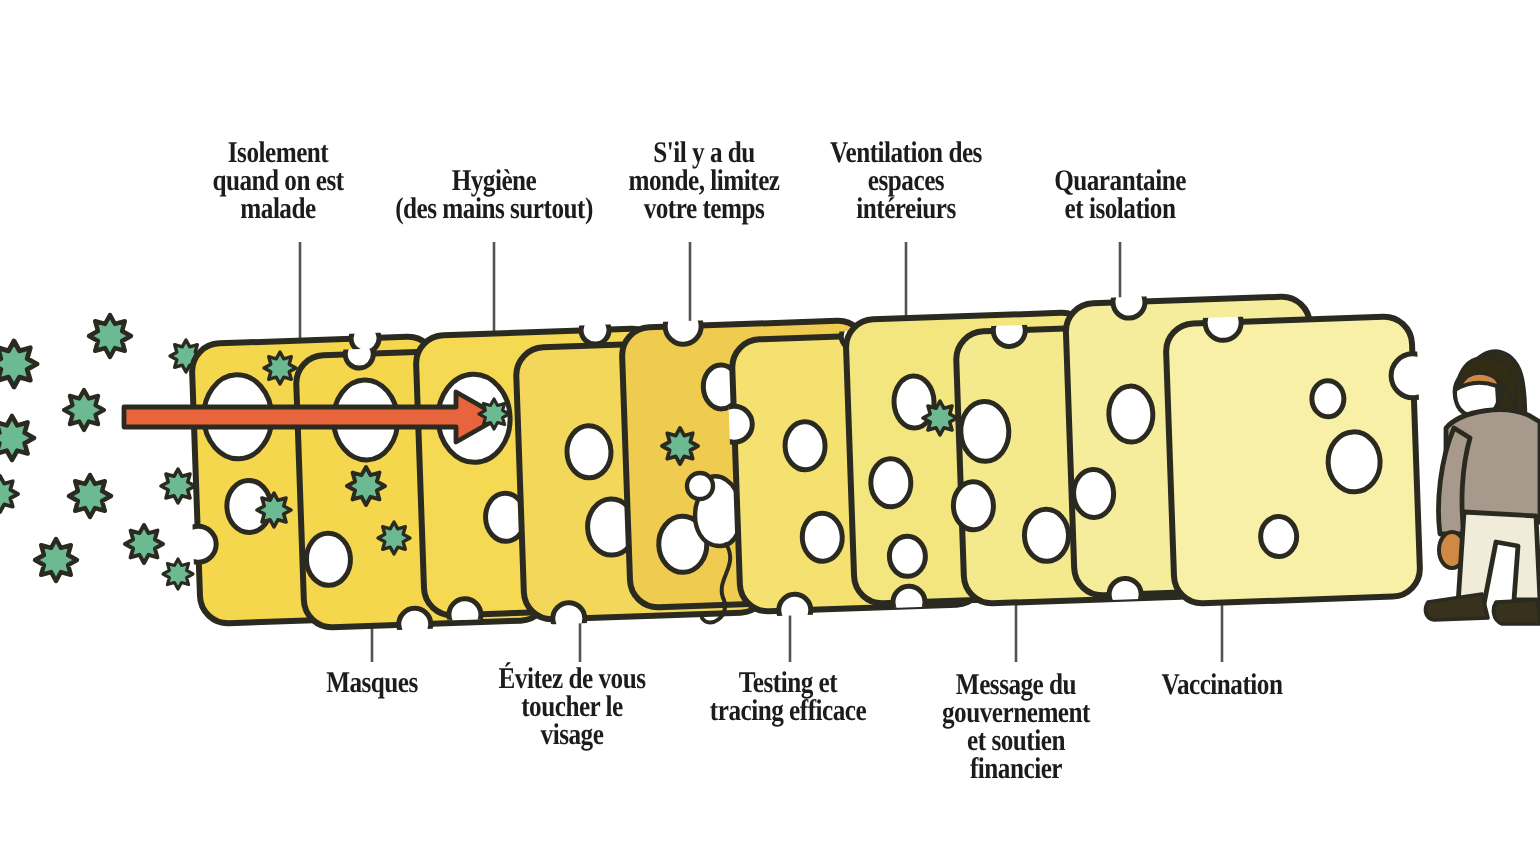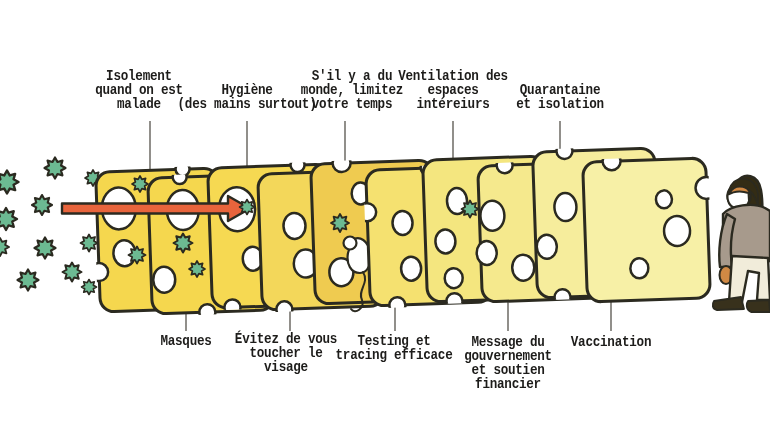--- a/index.html
+++ b/index.html
@@ -1,18 +1,18 @@
 <!DOCTYPE html>
 <html style="--background: #ffffff; --ink: #2b2a20; --text: #1d1c1a; --line: #56534c; --arrow: #e8643c; --virus: #6cba92; --hole: #ffffff; --hair: #332c15; --skin: #d08944; --sweater: #a79a8c; --pants: #f1ecda; --shoes: #38311c; --mask: #ffffff; --mouse: #ffffff;"><head>
 <meta charset="utf-8">
 <style>
   html,body{margin:0;padding:0;background:#fff;}
   .stage{position:relative;width:770px;height:433px;overflow:hidden;
          background:var(--background,#fff);
-         font-family:Liberation Mono, monospace;}
+         font-family:Liberation Serif, serif;}
   .stage svg{position:absolute;left:0;top:0;}
   .lbl{position:absolute;transform:translateX(-50%) scaleX(.84);transform-origin:50% 0;
        text-align:center;white-space:pre-line;font-weight:700;font-size:15px;
        line-height:14px;letter-spacing:-.3px;color:var(--text,#1d1c1a);}
 </style>
 </head>
 <body>
 
 <div class="stage">
 

